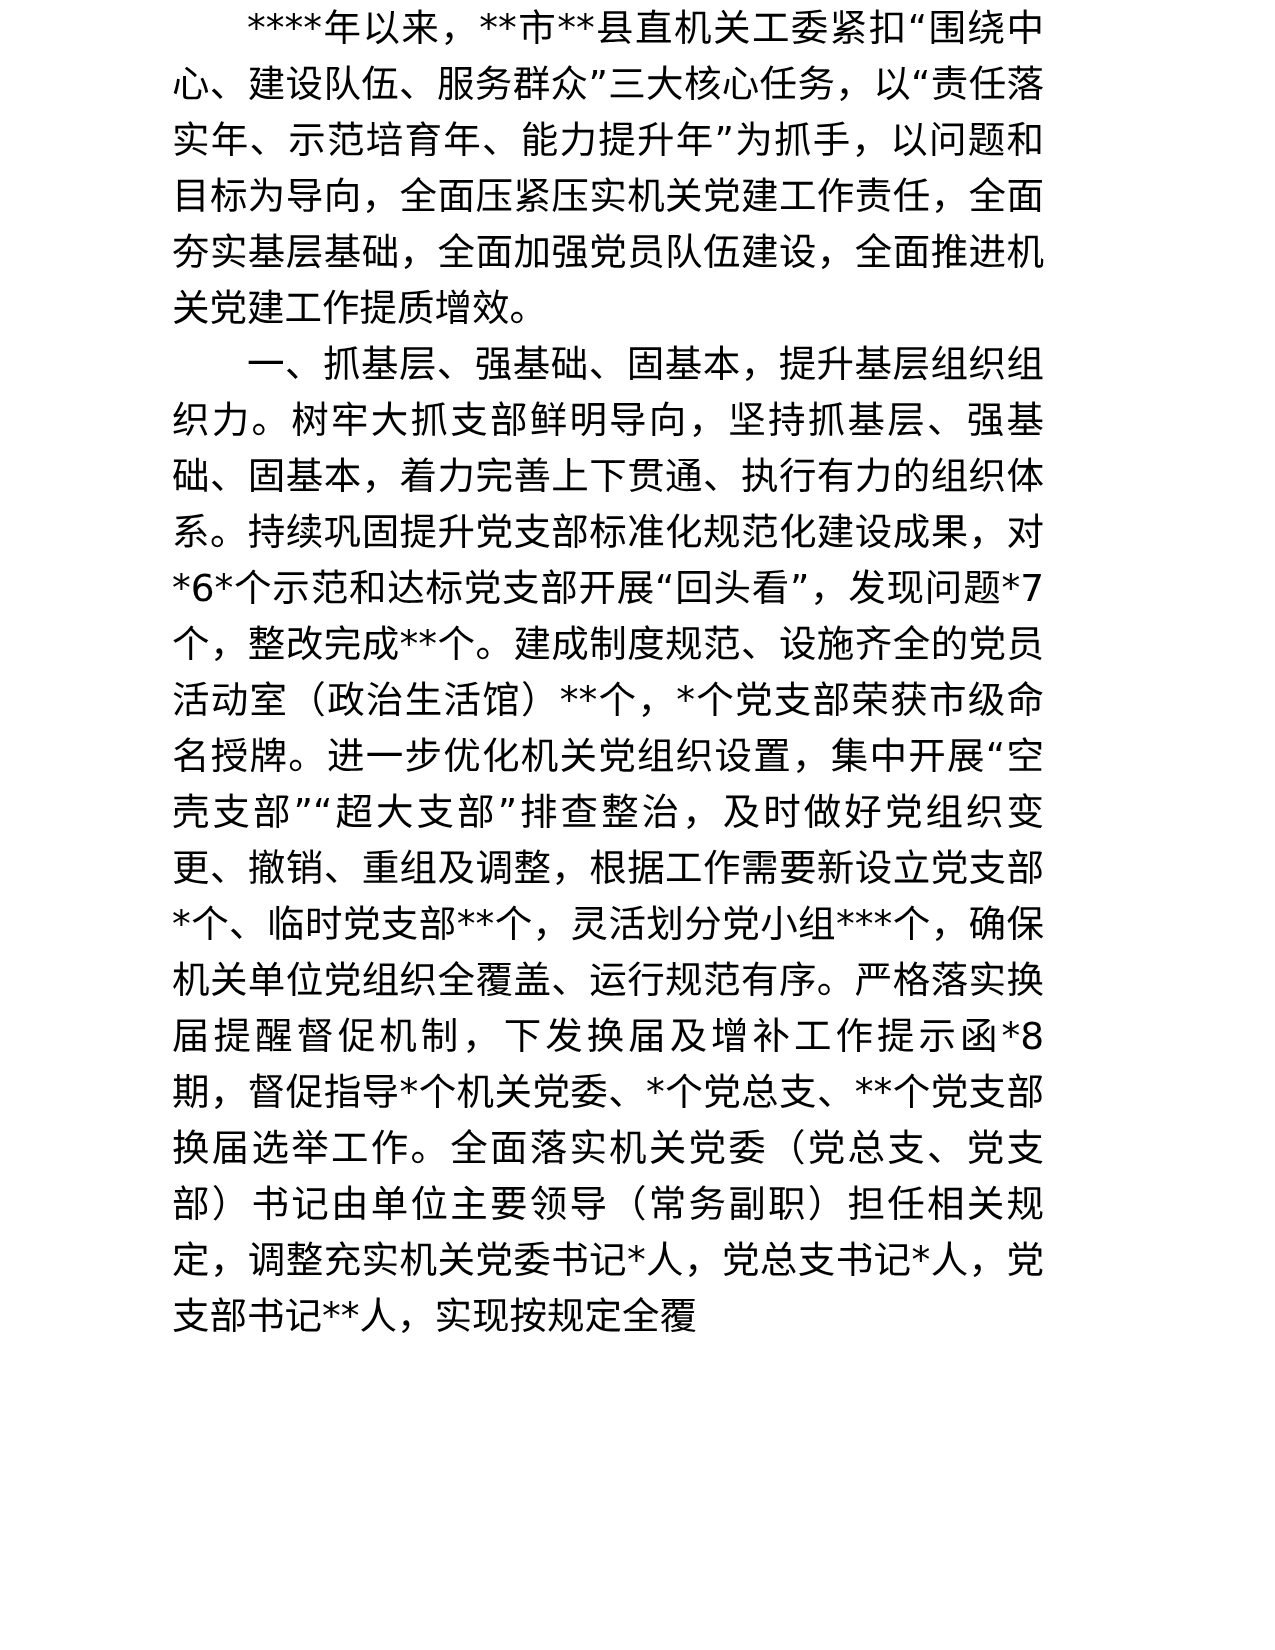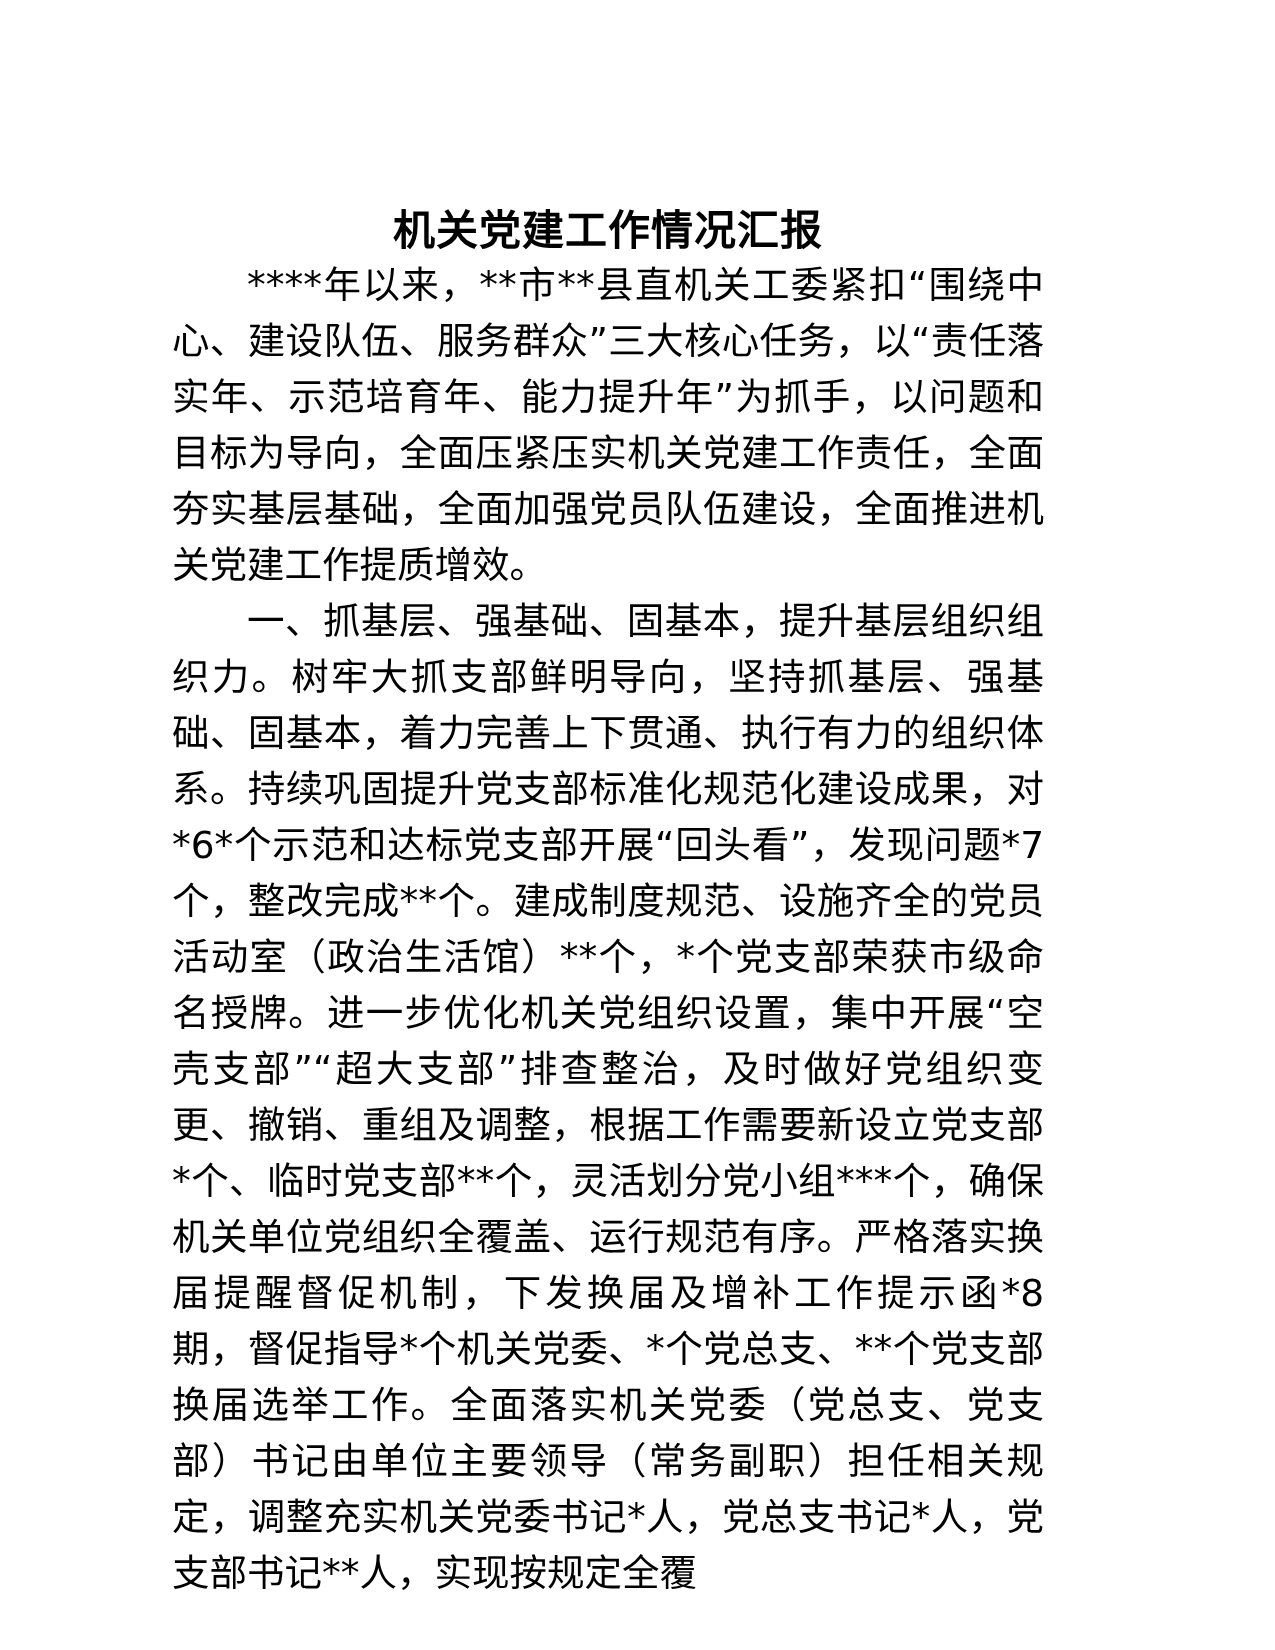--- a/index.html
+++ b/index.html
@@ -62,20 +62,19 @@
   }
 
   #para-1 { }
 </style>
 </head>
 <body>
 
 <div class="page">
   <div class="content">
 
-    <h1 class="doc-title">机关党建工作情况汇报</h1>
 
     <p class="para" id="para-1">****年以来，**市**县直机关工委紧扣“围绕中心、建设队伍、服务群众”三大核心任务，以“责任落实年、示范培育年、能力提升年”为抓手，以问题和目标为导向，全面压紧压实机关党建工作责任，全面夯实基层基础，全面加强党员队伍建设，全面推进机关党建工作提质增效。</p>
 
     <p class="para" id="para-2">一、抓基层、强基础、固基本，提升基层组织组织力。树牢大抓支部鲜明导向，坚持抓基层、强基础、固基本，着力完善上下贯通、执行有力的组织体系。持续巩固提升党支部标准化规范化建设成果，对*6*个示范和达标党支部开展“回头看”，发现问题*7 个，整改完成**个。建成制度规范、设施齐全的党员活动室（政治生活馆）**个，*个党支部荣获市级命名授牌。进一步优化机关党组织设置，集中开展“空壳支部”“超大支部”排查整治，及时做好党组织变更、撤销、重组及调整，根据工作需要新设立党支部*个、临时党支部**个，灵活划分党小组***个，确保机关单位党组织全覆盖、运行规范有序。严格落实换届提醒督促机制，下发换届及增补工作提示函*8 期，督促指导*个机关党委、*个党总支、**个党支部换届选举工作。全面落实机关党委（党总支、党支部）书记由单位主要领导（常务副职）担任相关规定，调整充实机关党委书记*人，党总支书记*人，党支部书记**人，实现按规定全覆</p>
 
   </div>
 </div>
 
 </body></html>

